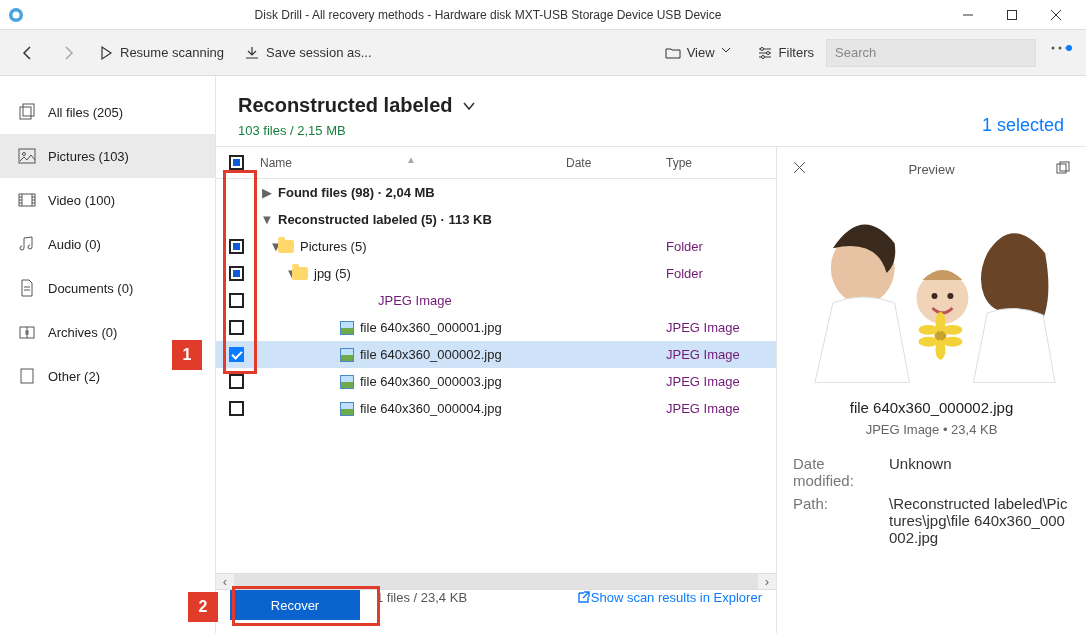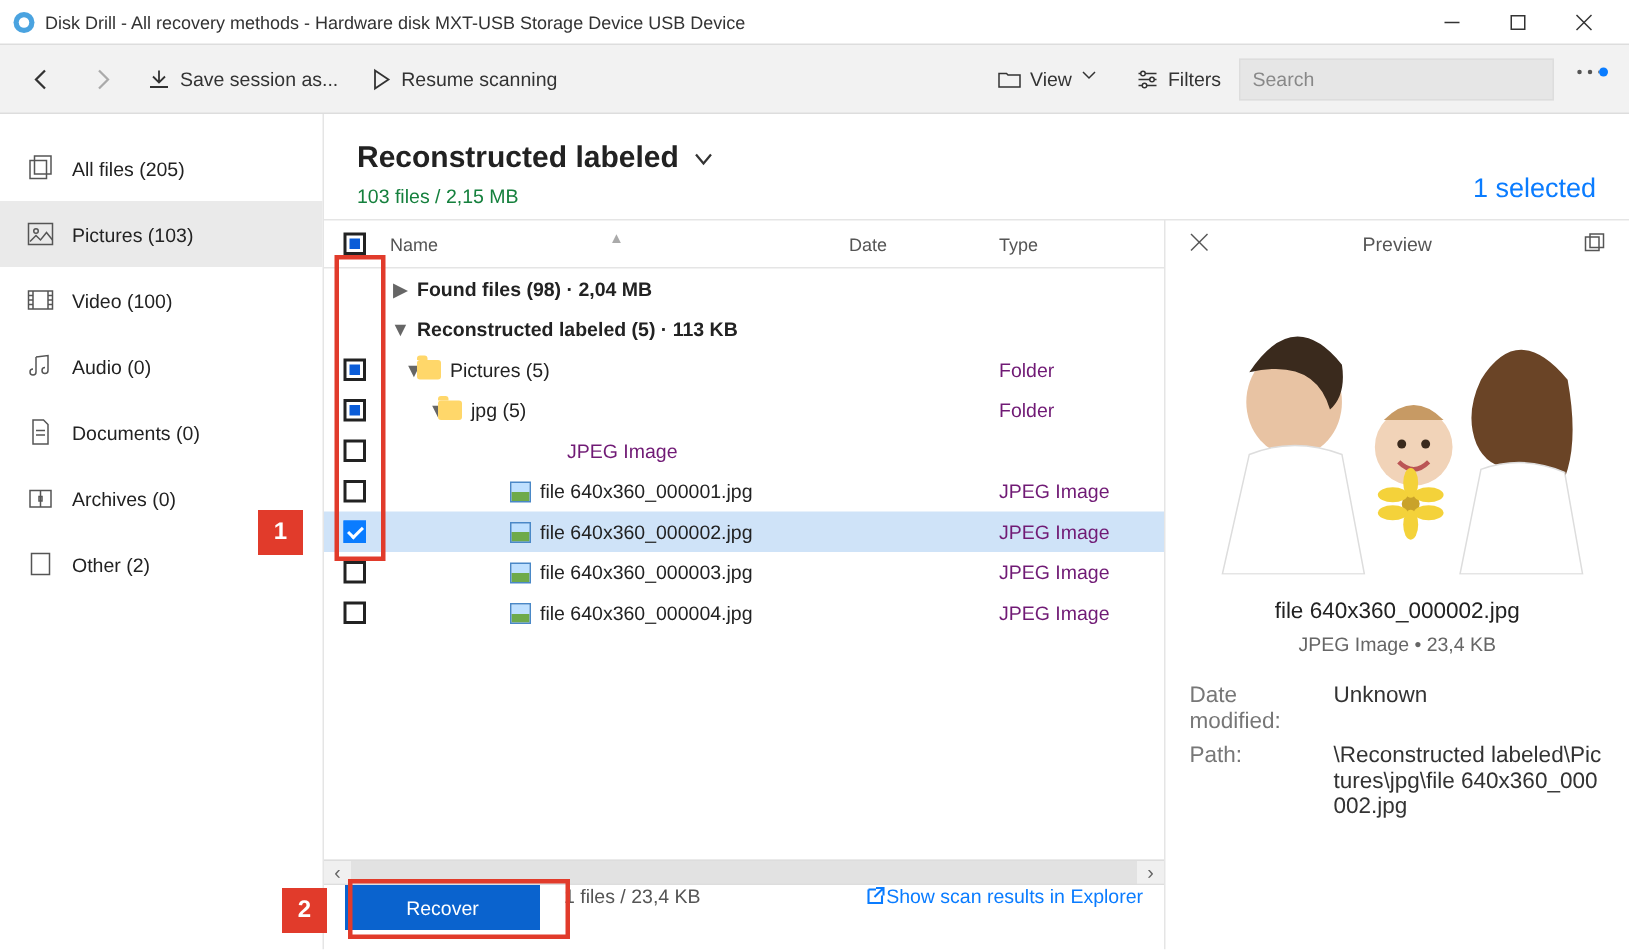--- a/index.html
+++ b/index.html
@@ -1,21 +1,21 @@
 <!DOCTYPE html>
 <html><head>
 <meta charset="utf-8">
 <style>
 * { box-sizing: border-box; margin: 0; padding: 0; font-family: "Segoe UI", Arial, sans-serif; }
 body { width:1086px; height:633px; background:#fff; overflow:hidden; font-size:13px; color:#222; }
 
 
 .titlebar { height:30px; background:#fff; display:flex; align-items:center; padding:0 8px; border-bottom:1px solid #ddd; }
 .titlebar .appicon { width:16px; height:16px; margin-right:6px; }
-.titlebar .title { flex:1; font-size:12px; color:#333; }
+.titlebar .title { flex:1; font-size:12px; color:#333;text-align:center; }
 .winbtns { display:flex; }
 .winbtn { width:44px; height:30px; display:flex; align-items:center; justify-content:center; }
 
 
 .toolbar { height:46px; background:#f2f2f2; display:flex; align-items:center; padding:0 10px; border-bottom:1px solid #ddd; gap:4px; }
 .tbtn { display:flex; align-items:center; gap:6px; padding:6px 8px; color:#333; }
 .tbtn.icononly { padding:6px 10px; }
 .tbtn svg { width:16px; height:16px; }
 .spacer { flex:1; }
 .search { width:210px; height:28px; background:#e6e6e6; border:1px solid #ddd; padding:0 8px; display:flex; align-items:center; color:#888; }
@@ -66,21 +66,21 @@
 .hscroll { height:16px; background:#f0f0f0; border-top:1px solid #ddd; display:flex; align-items:center; }
 .hscroll .th { width:18px; text-align:center; color:#666; }
 .hscroll .track { flex:1; background:#e2e2e2; height:16px; }
 
 
 .redbox { position:absolute; border:3px solid #e13b2b; pointer-events:none; }
 .rednum { position:absolute; width:30px; height:30px; background:#e13b2b; color:#fff; display:flex; align-items:center; justify-content:center; font-weight:bold; font-size:16px; }
 
 
 .preview { width:310px; border-left:1px solid #e5e5e5; border-top:1px solid #e5e5e5; padding:8px 16px; display:flex; flex-direction:column; }
-.pv-head { display:flex; align-items:flex-start; height:28px; }
+.pv-head { display:flex; align-items:center; height:28px; }
 .pv-head .x { width:20px; }
 .pv-head .t { flex:1; text-align:center; color:#555; }
 .pv-head .pop { width:20px; text-align:right; }
 .pv-img { margin-top:12px; width:100%; height:190px; display:flex; align-items:center; justify-content:center; }
 .pv-name { text-align:center; font-size:15px; margin-top:14px; }
 .pv-meta { text-align:center; color:#666; margin-top:6px; font-size:13px; }
 .pv-props { margin-top:18px; font-size:15px; }
 .pv-prop { display:flex; gap:10px; margin-bottom:6px; align-items:flex-start; }
 .pv-prop .k { width:86px; color:#777; }
 .pv-prop .v { flex:1; color:#333; word-break:break-all; }
@@ -129,29 +129,29 @@
         <path d="M10 2 L4 8 L10 14" fill="none" stroke="#333" stroke-width="1.5"></path>
       </svg>
     </div>
   <div class="tbtn icononly">
       <svg viewBox="0 0 16 16">
         <path d="M6 2 L12 8 L6 14" fill="none" stroke="#aaa" stroke-width="1.5"></path>
       </svg>
     </div>
   <div class="tbtn">
     <svg viewBox="0 0 16 16">
-        <path d="M8 2 v8 M4 6 l4 4 l4 -4 M2 13 h12" fill="none" stroke="#333" stroke-width="1.2"></path>
-      </svg>
-    <span>Save session as...</span>
+        <path d="M4 2 L13 8 L4 14 Z" fill="none" stroke="#333" stroke-width="1.2"></path>
+      </svg>
+    <span>Resume scanning</span>
   </div>
   <div class="tbtn">
     <svg viewBox="0 0 16 16">
-        <path d="M4 2 L13 8 L4 14 Z" fill="none" stroke="#333" stroke-width="1.2"></path>
-      </svg>
-    <span>Resume scanning</span>
+        <path d="M8 2 v8 M4 6 l4 4 l4 -4 M2 13 h12" fill="none" stroke="#333" stroke-width="1.2"></path>
+      </svg>
+    <span>Save session as...</span>
   </div>
   <div class="spacer"></div>
   <div class="tbtn">
     <svg viewBox="0 0 16 16">
         <path d="M1 4 h5 l1 1 h8 v8 h-14 z" fill="none" stroke="#333"></path>
       </svg>
     <span>View</span>
     <svg width="10" height="10">
         <path d="M1 3 L5 7 L9 3" fill="none" stroke="#333"></path>
       </svg>

